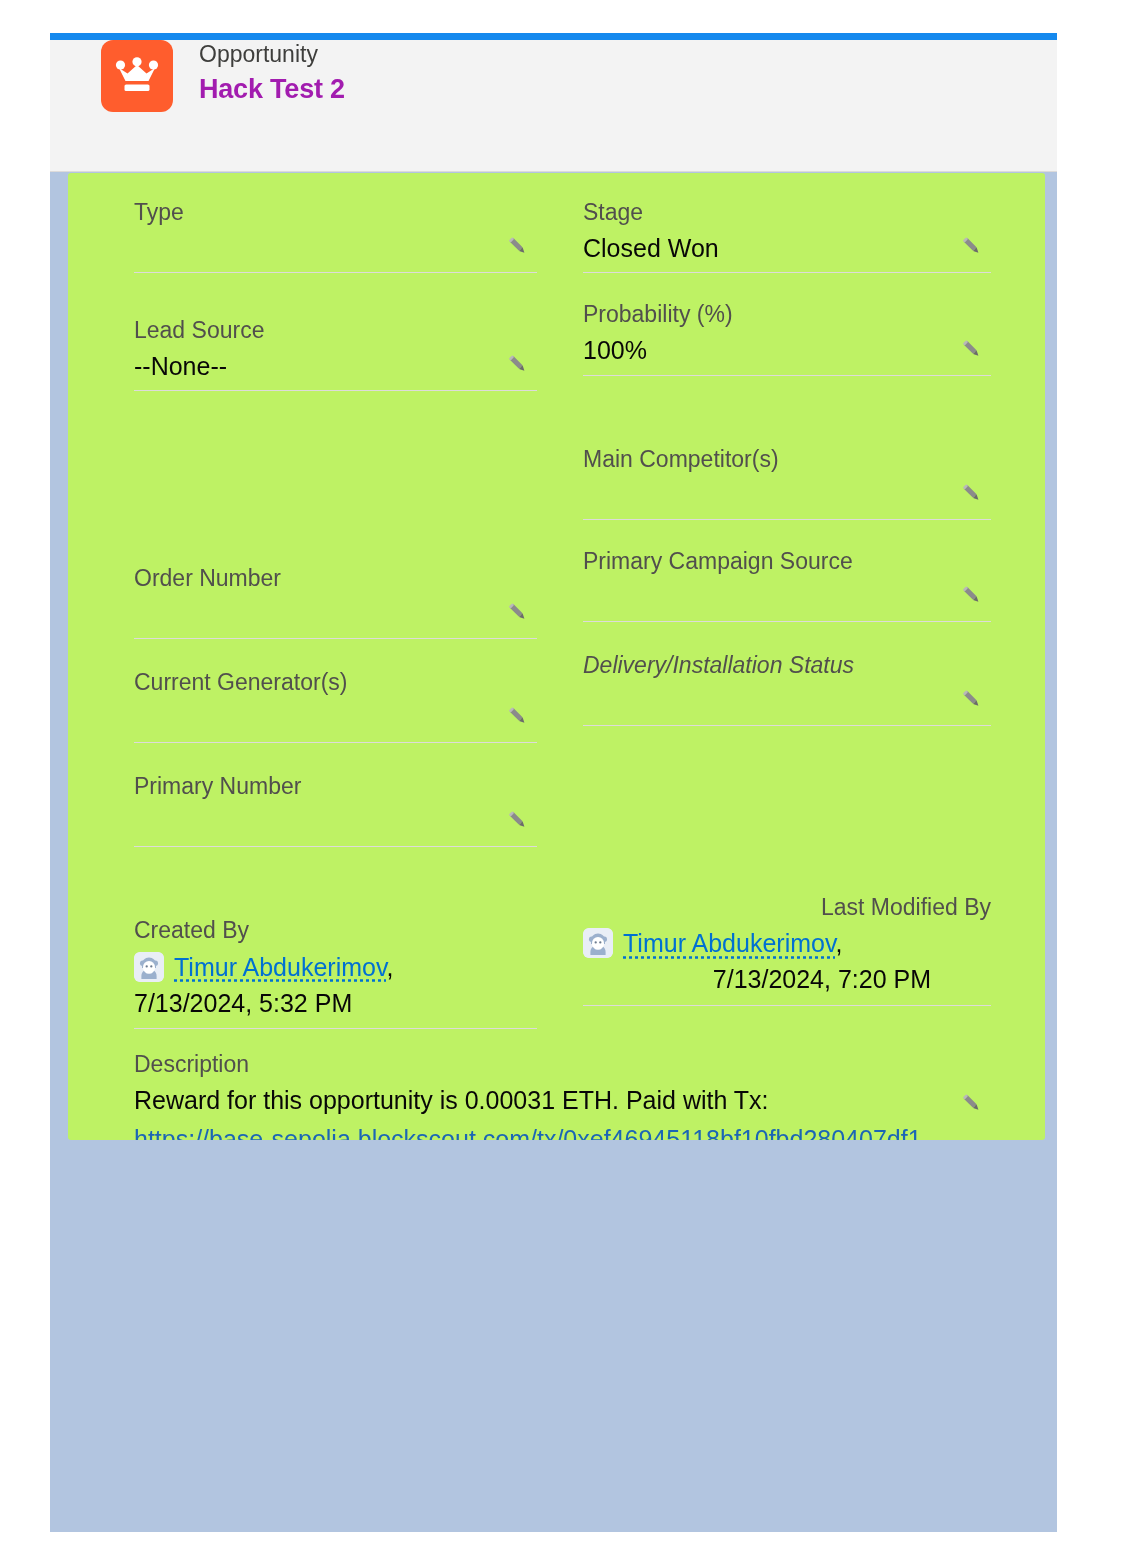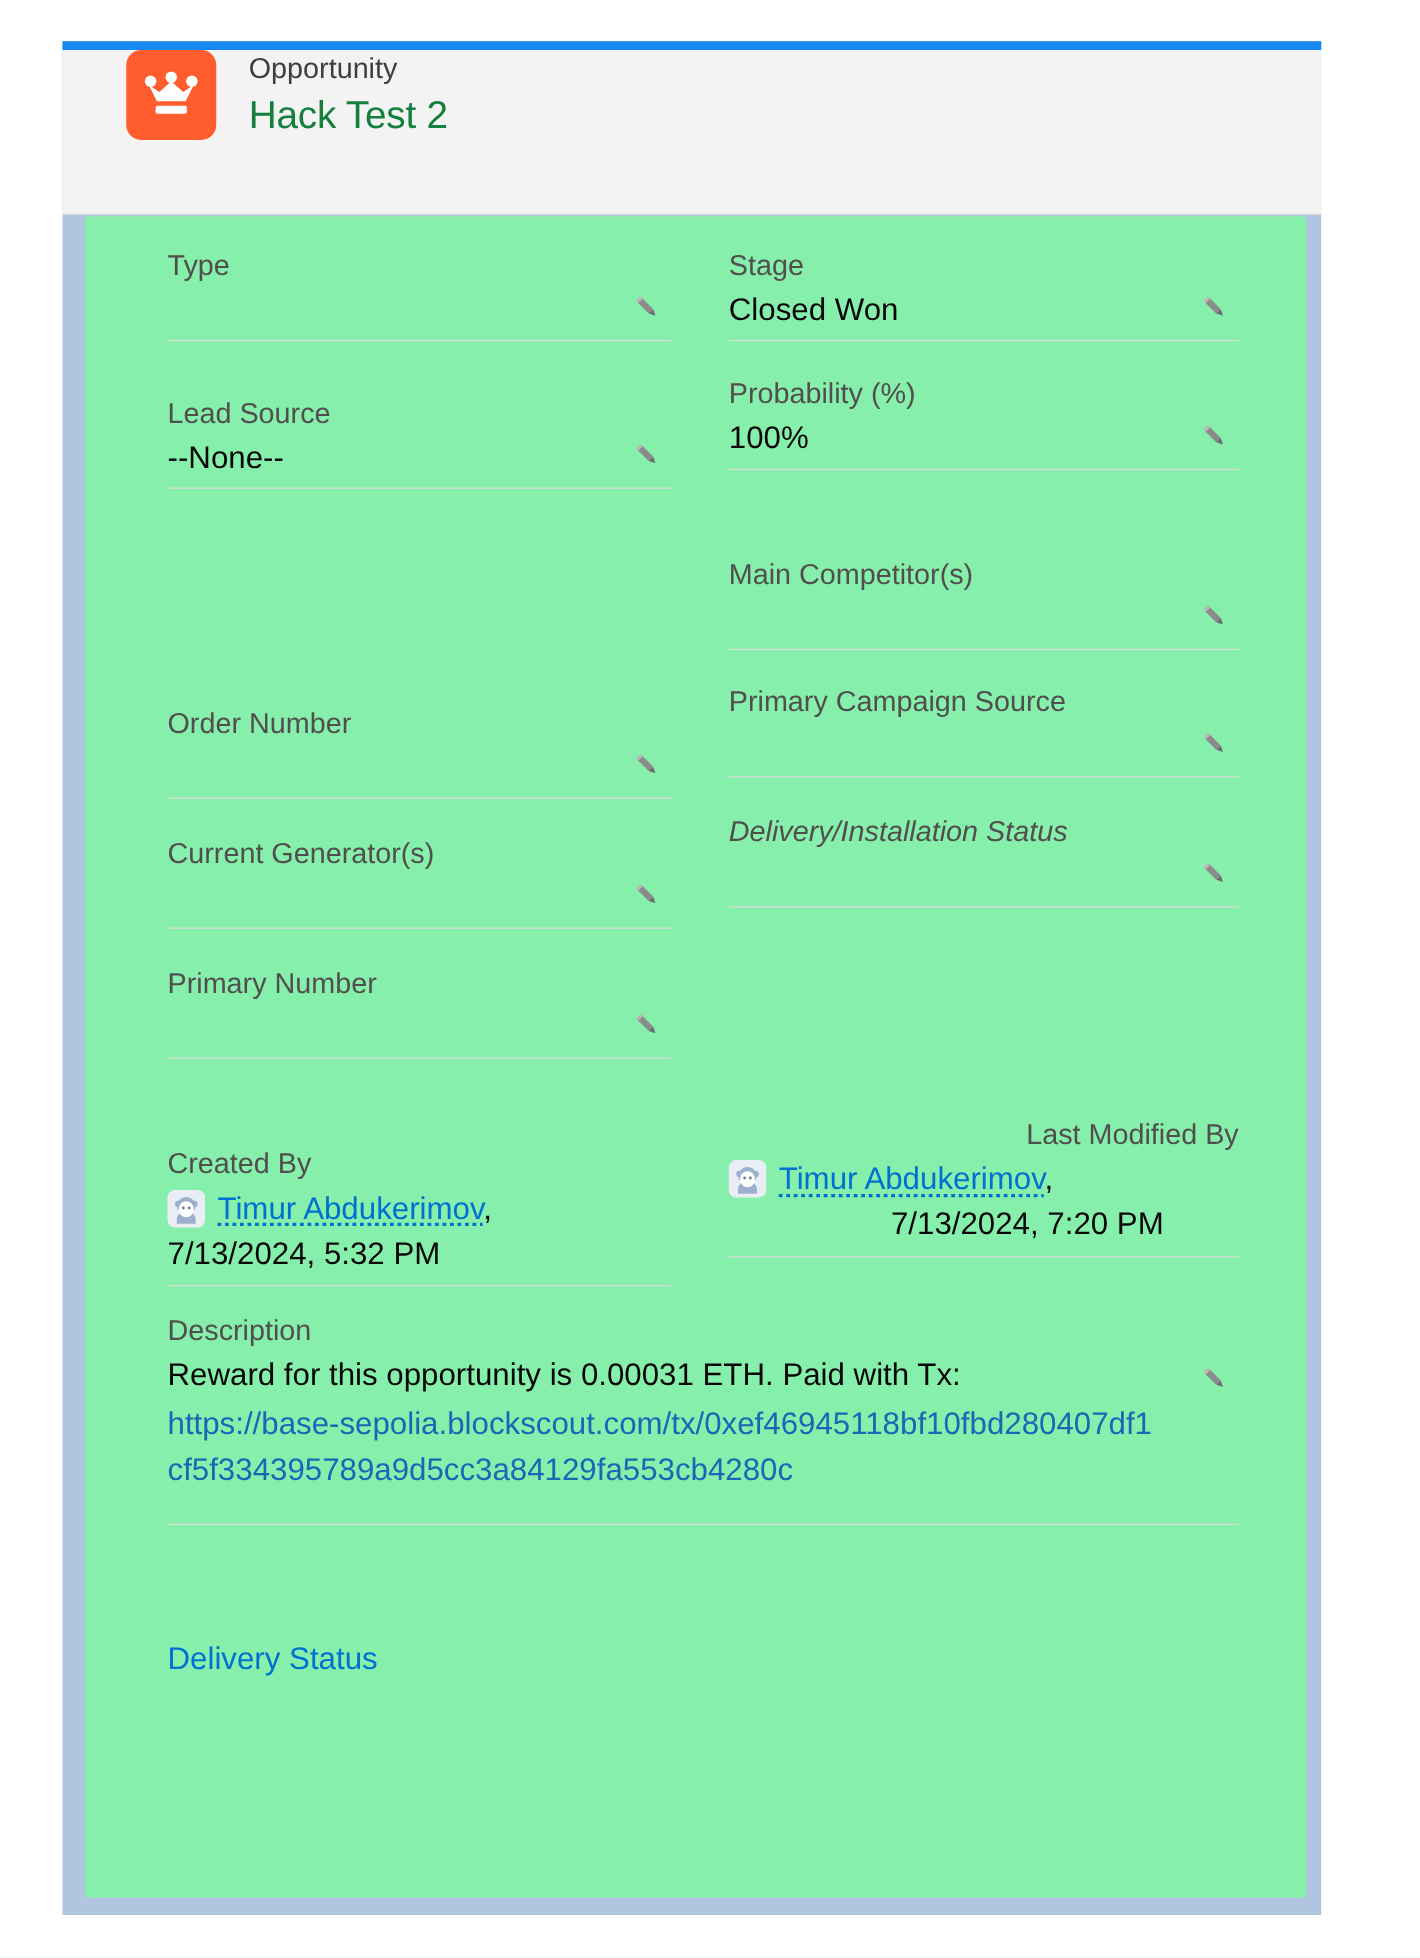--- a/index.html
+++ b/index.html
@@ -70,36 +70,36 @@
     flex-direction: column;
     justify-content: center;
   }
   .object-label {
     font-size: 23px;
     color: #3e3e3c;
     line-height: 1.3;
     font-weight: 400;
   }
   .record-title {
-    font-size: 31px;
-    font-weight: normal;
-    color: #15803d;
+    font-size: 27px;
+    font-weight: bold;
+    color: #a21caf;
     line-height: 1.3;
     letter-spacing: -0.2px;
     margin-top: 2px;
   }
 
   
   .detail-card {
     position: absolute;
     left: 68px;
     top: 173px;
     width: 977px;
-    height: 1345px;
-    background: #86efac;
+    height: 967px;
+    background: #bef264;
     border-radius: 3px;
     z-index: 4;
     overflow: hidden;
   }
 
   
   .col-left  { position: absolute; left: 66px;  width: 403px; }
   .col-right { position: absolute; left: 515px; width: 408px; }
 
   .field {

